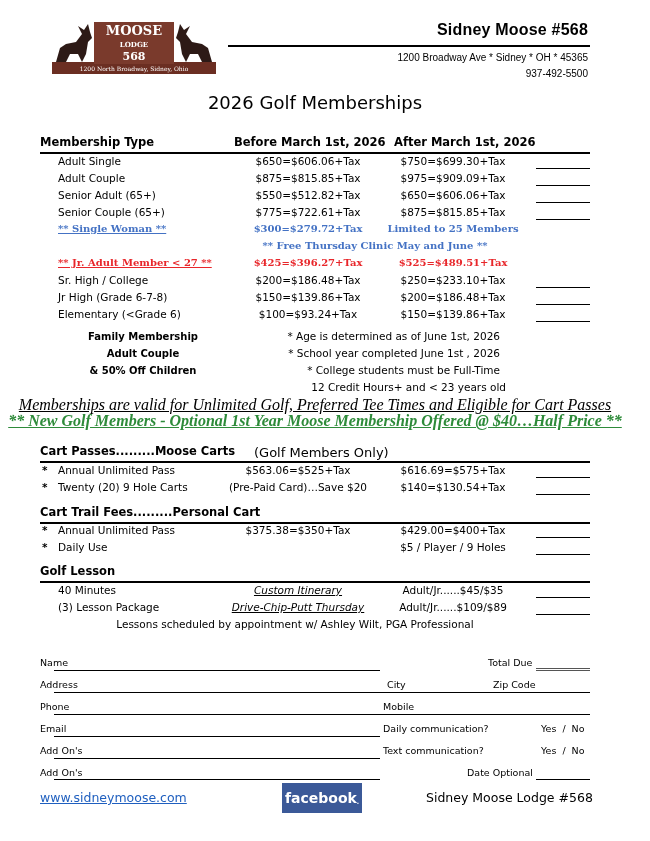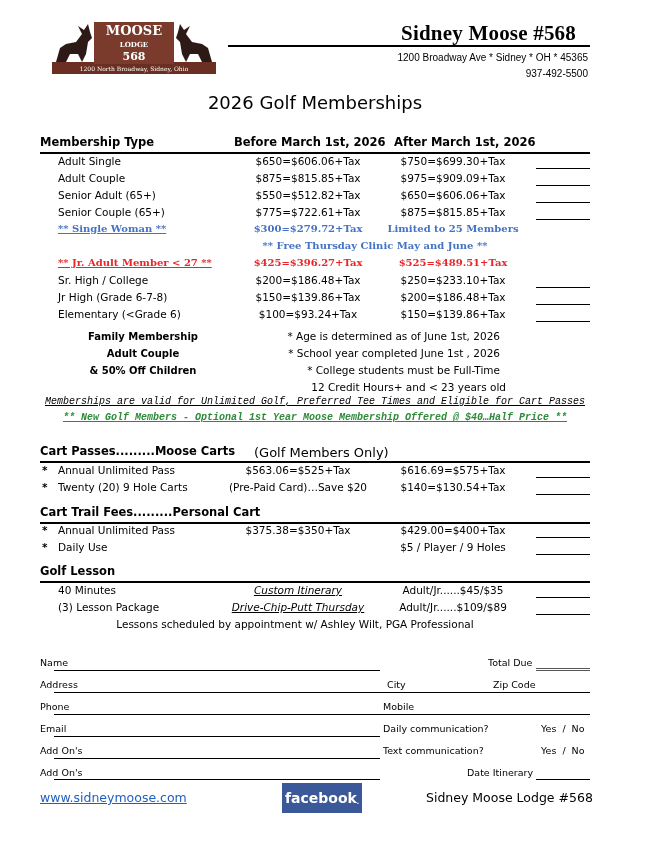--- a/index.html
+++ b/index.html
@@ -1,38 +1,38 @@
 <!DOCTYPE html>
 <html><head>
 <meta charset="utf-8">
 <style>
   * { box-sizing: border-box; margin: 0; padding: 0; }
   body { width: 650px; height: 841px; background: #fff; font-family: "Liberation Sans", sans-serif; color: #000; position: relative; overflow: hidden; }
   .abs { position: absolute; }
   
   .logo { left: 52px; top: 20px; width: 164px; height: 54px; }
-  .org-title { right: 74px; top: 21px; font-family: Liberation Serif, serif; font-weight: bold; font-size: 21px; letter-spacing: 0.2px; }
+  .org-title { right: 62px; top: 21px; font-family: Liberation Sans, sans-serif; font-weight: bold; font-size: 16px; letter-spacing: 0.2px; }
   .header-rule { left: 228px; top: 45px; width: 362px; height: 2px; background: #000; }
   .address { right: 62px; top: 52px; font-size: 10px; }
   .phone { right: 62px; top: 68px; font-size: 10px; }
   .page-title { left: 0; width: 630px; text-align: center; top: 92px; font-family: "DejaVu Sans", sans-serif; font-size: 18px; }
 
   .sec-head { font-family: "DejaVu Sans", sans-serif; font-weight: bold; font-size: 11.5px; }
   .rule { left: 40px; width: 550px; height: 2px; background: #000; }
   .row { position: absolute; left: 0; width: 650px; height: 17px; font-size: 10.5px; font-family: "DejaVu Sans", sans-serif; }
   .row span { position: absolute; top: 0; white-space: nowrap; }
   .c1 { left: 58px; }
   .c2 { left: 228px; width: 160px; text-align: center; }
   .c3 { left: 378px; width: 150px; text-align: center; }
   .blank { left: 536px; width: 54px; height: 1px; background: #000; top: 13px !important; display: block; }
   .blue { color: #4472c4; font-family: "DejaVu Serif", serif; font-weight: bold; font-size: 10px; }
   .red { color: #e8262a; font-family: "DejaVu Serif", serif; font-weight: bold; font-size: 10px; }
   .ul { text-decoration: underline; }
   .star { left: 42px; font-weight: bold; }
-  .center-line { left: 0; width: 630px; text-align: center; font-family: Liberation Mono, monospace; font-style: italic; text-decoration: underline; font-size: 10px; }
+  .center-line { left: 0; width: 630px; text-align: center; font-family: Liberation Serif, serif; font-style: italic; text-decoration: underline; font-size: 16px; }
   .green { color: #2e8b3a; font-weight: bold; }
   .fam { font-family: "DejaVu Sans", sans-serif; font-weight: bold; font-size: 10px; width: 150px; left: 68px; text-align: center; }
   .note { font-family: "DejaVu Sans", sans-serif; font-size: 10.5px; left: 250px; width: 250px; text-align: right; }
   .ital-ul { font-style: italic; text-decoration: underline; }
 
   
   .flabel { font-size: 9.5px; font-family: "DejaVu Sans", sans-serif; }
   .fline { height: 1px; background: #000; }
   .footer-link { left: 40px; top: 790px; color: #1f5fbf; text-decoration: underline; font-size: 12.5px; font-family: "DejaVu Sans", sans-serif; }
   .fb { left: 282px; top: 783px; width: 80px; height: 30px; background: #3b5998; color: #fff; font-weight: bold; font-family: "DejaVu Sans", sans-serif; font-size: 14px; display: flex; align-items: center; justify-content: center; }
@@ -201,21 +201,21 @@
 <div class="abs flabel" style="left:383px; top:723px;">Daily communication?</div>
 <div class="abs flabel" style="left:541px; top:723px; white-space:pre;">Yes  /  No</div>
 
 <div class="abs flabel" style="left:40px; top:745px;">Add On's</div>
 <div class="abs fline" style="left:54px; top:758px; width:326px;"></div>
 <div class="abs flabel" style="left:383px; top:745px;">Text communication?</div>
 <div class="abs flabel" style="left:541px; top:745px; white-space:pre;">Yes  /  No</div>
 
 <div class="abs flabel" style="left:40px; top:767px;">Add On's</div>
 <div class="abs fline" style="left:54px; top:779px; width:326px;"></div>
-<div class="abs flabel" style="left:467px; top:767px;">Date Itinerary</div>
+<div class="abs flabel" style="left:467px; top:767px;">Date Optional</div>
 <div class="abs fline" style="left:536px; top:779px; width:54px;"></div>
 
 <a class="abs footer-link">www.sidneymoose.com</a>
 <div class="abs fb">
     <span>facebook</span>
     <span style="font-size:6px; margin-top:6px;">.</span>
   </div>
 <div class="abs footer-org">Sidney Moose Lodge #568</div>
 
 </body></html>

